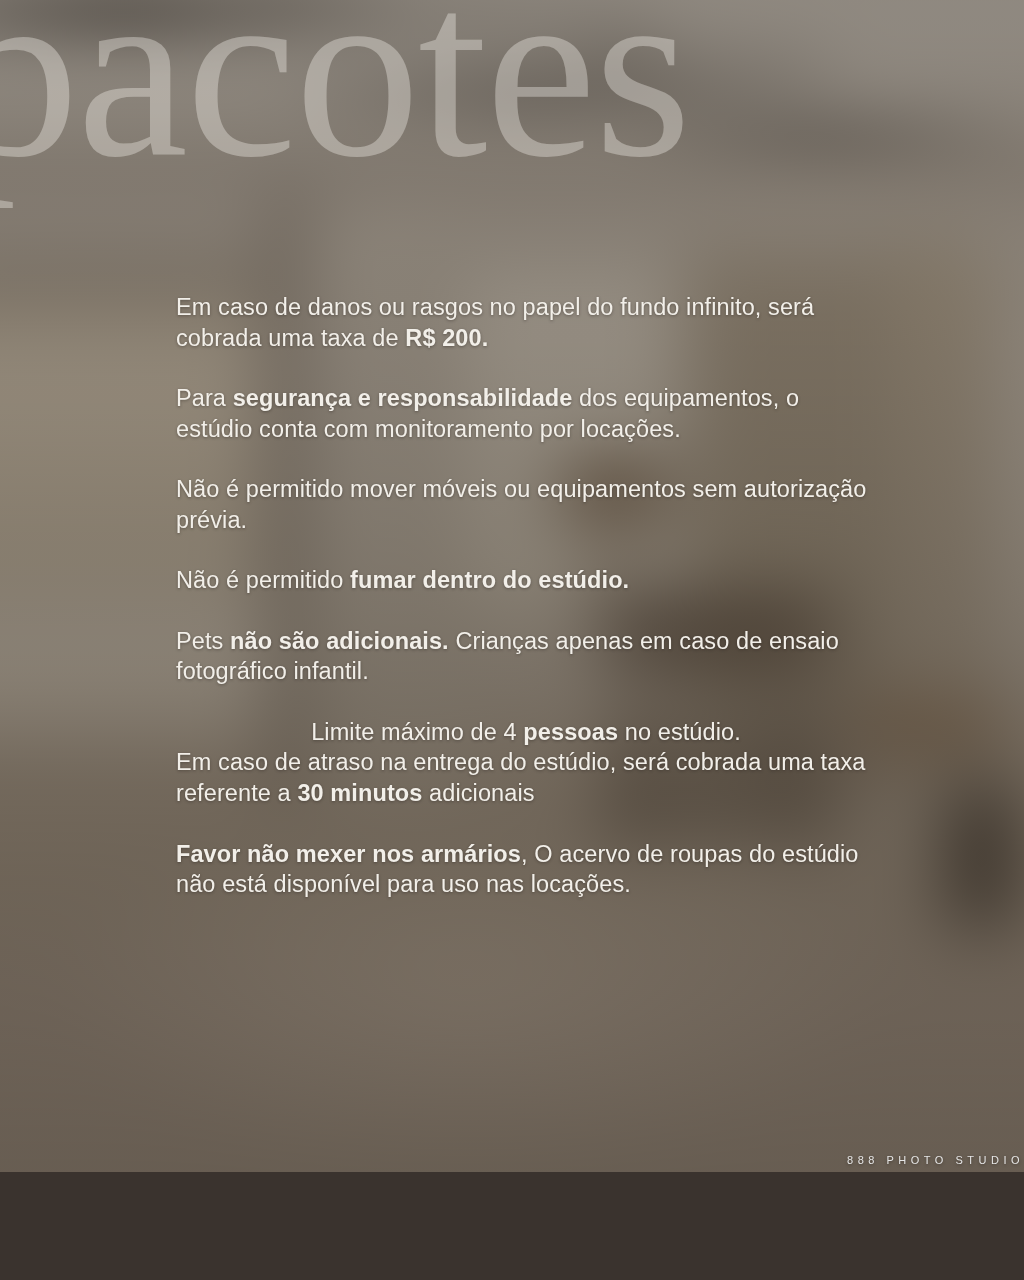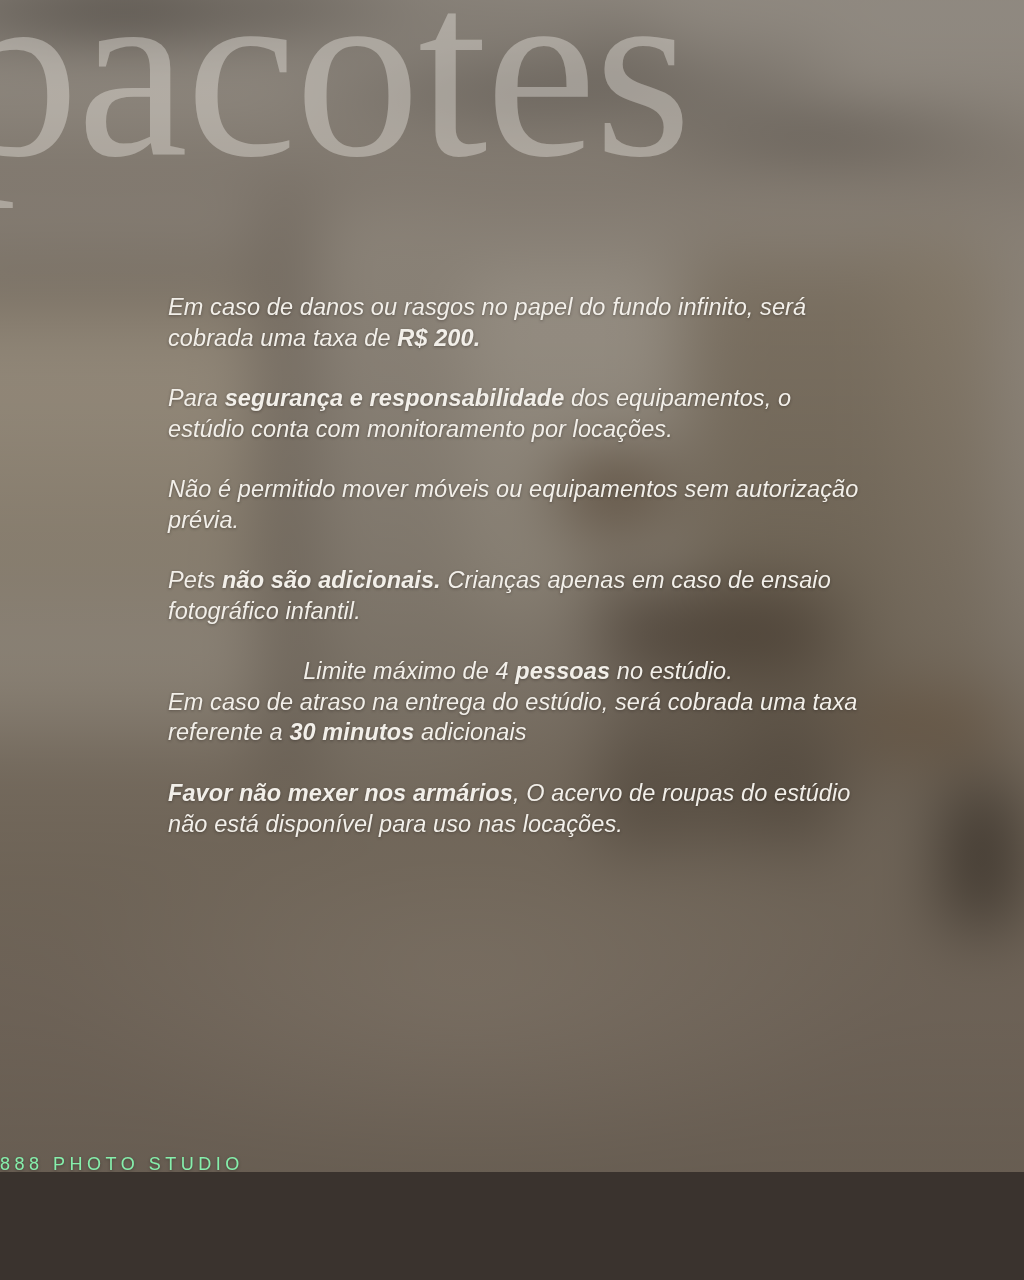--- a/index.html
+++ b/index.html
@@ -132,45 +132,44 @@
     letter-spacing: -2px;
     line-height: 1;
     color: rgba(255,252,246,0.34);
     white-space: nowrap;
     user-select: none;
   }
 
   
   .content {
     position: absolute;
-    left: 168px;
+    left: 176px;
     top: 292px;
     width: 700px;
-    font-style: italic;
   }
   .para {
     color: #f2efe9;
     font-size: 23.5px;
     line-height: 1.30;
     margin: 0 0 30px 0;
     letter-spacing: 0.1px;
     text-shadow: 0 1px 3px rgba(40,34,28,0.45);
   }
   .para:last-child { margin-bottom: 0; }
   .para b { font-weight: 700; }
   .tight { margin-bottom: 0; text-align: center; }
 
   .footer {
     position: absolute;
     left: 0;
     right: 0;
     top: 1154px;
-    text-align: left;
-    color: #86efac;
-    font-size: 18px;
+    text-align: right;
+    color: #e5e5e5;
+    font-size: 11px;
     letter-spacing: 4.5px;
     font-weight: 500;
     text-shadow: 0 1px 3px rgba(40,34,28,0.5);
   }
 </style>
 </head>
 <body>
 
 <div class="page">
 
@@ -196,20 +195,21 @@
   </div>
 
   <div class="scrim"></div>
 
   <div class="watermark">pacotes</div>
 
   <div class="content">
     <p class="para"><span>Em caso de danos ou rasgos no papel do fundo infinito, será cobrada uma taxa de </span><b>R$ 200.</b></p>
     <p class="para"><span>Para </span><b>segurança e responsabilidade</b><span> dos equipamentos, o estúdio conta com monitoramento por locações.</span></p>
     <p class="para"><span>Não é permitido mover móveis ou equipamentos sem autorização prévia.</span></p>
+    <p class="para"><span>Não é permitido </span><b>fumar dentro do estúdio.</b></p>
     <p class="para"><span> Pets </span><b>não são adicionais.</b><span> Crianças apenas em caso de ensaio fotográfico infantil.</span></p>
     <p class="para tight"><span>Limite máximo de 4 </span><b>pessoas</b><span> no estúdio.</span></p>
     <p class="para"><span>Em caso de atraso na entrega do estúdio, será cobrada uma taxa referente a </span><b>30 minutos</b><span> adicionais</span></p>
     <p class="para"><b>Favor não mexer nos armários</b><span>, O acervo de roupas do estúdio não está disponível para uso nas locações.</span></p>
   </div>
 
   <div class="footer">888 PHOTO STUDIO</div>
 
 </div>
 

